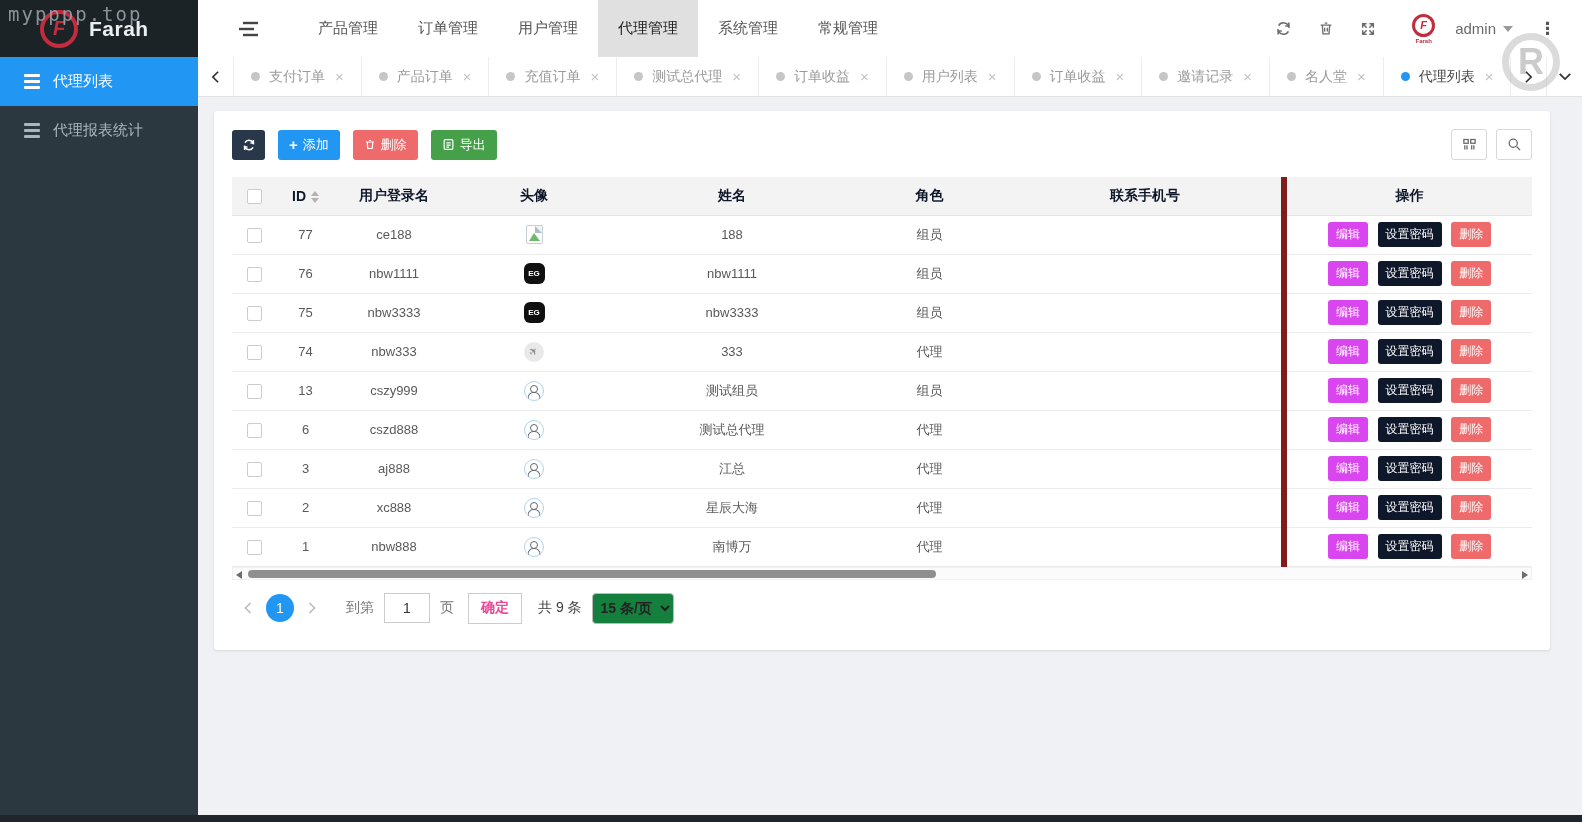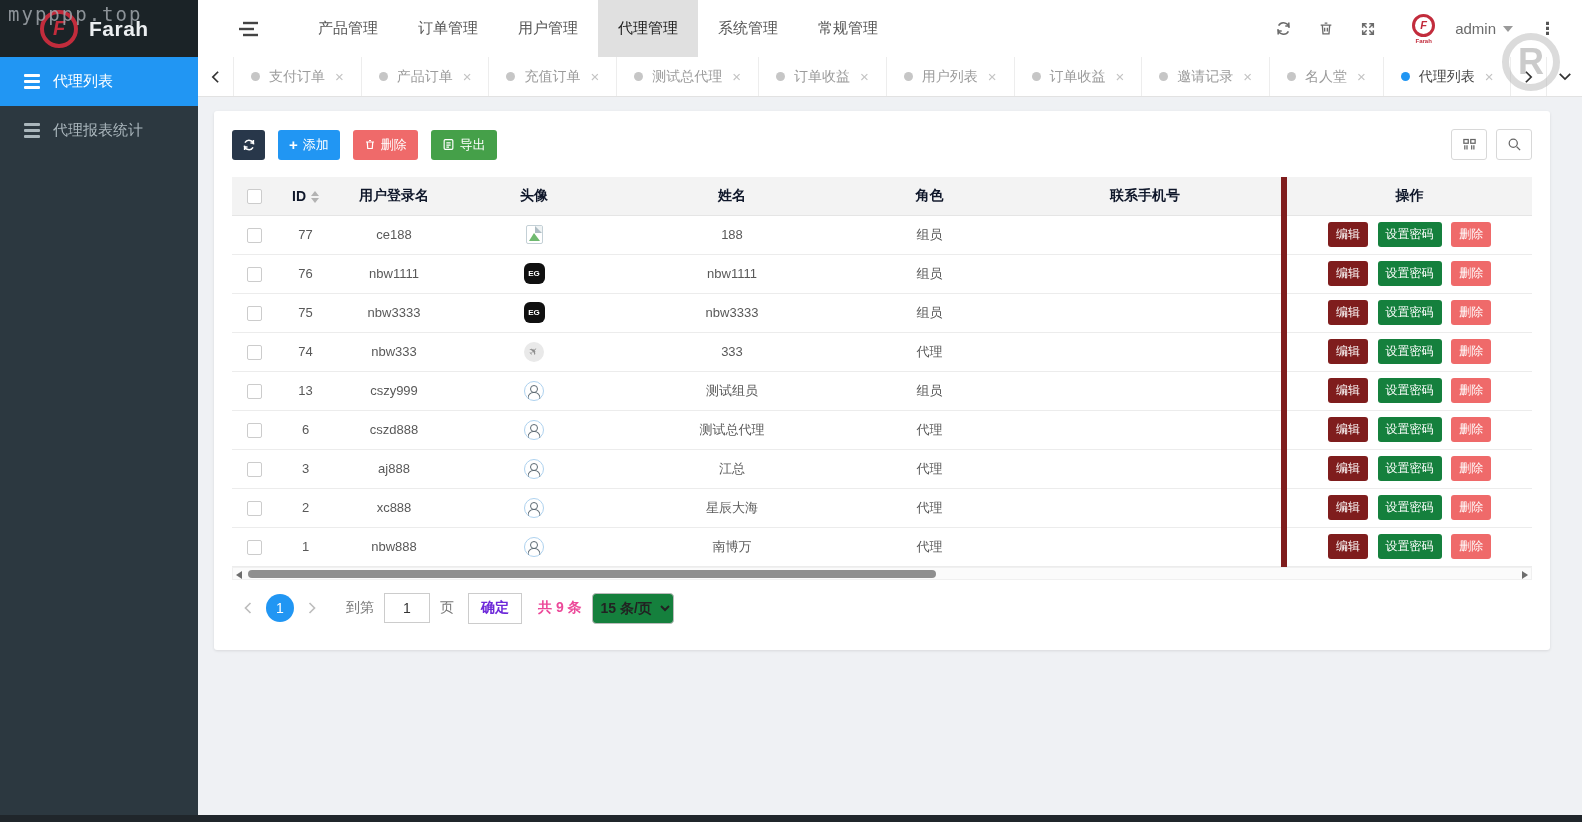--- a/index.html
+++ b/index.html
@@ -74,22 +74,22 @@
   table { width:100%; border-collapse:collapse; table-layout:fixed; margin-top:17px; }
   th { background:#f3f3f3; height:38px; font-size:14px; color:#0f172a; font-weight:bold; text-align:center; border-bottom:1px solid #e5e5e5; }
   td { height:39px; font-size:13px; color:#595959; text-align:center; border-bottom:1px solid #ececec; background:#fff; }
   .col-ops { border-left:6px solid #7f1d1d; }
   .checkbox { width:15px; height:15px; border:1px solid #ccc; border-radius:2px; background:#fff; display:inline-block; vertical-align:middle; cursor:pointer; }
   .sort { display:inline-flex; flex-direction:column; margin-left:5px; vertical-align:middle; }
   .sort i { display:block; width:0; height:0; border-left:4px solid transparent; border-right:4px solid transparent; }
   .sort .up { border-bottom:5px solid #b3b3b3; margin-bottom:2px; }
   .sort .dn { border-top:5px solid #b3b3b3; }
   .mini-btn { padding:4px 8px; border:none; border-radius:3px; font-size:12px; color:#fff; cursor:pointer; margin:0 3px; font-family:inherit; }
-  .mini-green { background:#7f1d1d;text-align:right; }
-  .mini-blue  { background:#15803d; }
+  .mini-green { background:#d946ef;text-align:right; }
+  .mini-blue  { background:#0f172a; }
   .mini-red   { background:#ef6a6a; }
 
   
   .avatar { display:inline-flex; align-items:center; justify-content:center; vertical-align:middle; }
   .av-dark-badge { width:21px; height:21px; background:#101010; border-radius:6px; color:#fff; font-size:8px; font-weight:bold; letter-spacing:0; }
   .av-paper-plane { width:20px; height:20px; background:#e9e9e9; border-radius:50%; color:#8c8c8c; font-size:11px; }
   .av-paper-plane::before { content:"\2708"; transform:rotate(-42deg); display:block; }
   .av-person { width:20px; height:20px; border:1px solid #aed2ef; border-radius:50%; position:relative; background:#fff; }
   .av-person::before { content:""; position:absolute; top:3px; left:50%; transform:translateX(-50%); width:6px; height:6px; border:1.5px solid #5d6a73; border-radius:50%; }
   .av-person::after { content:""; position:absolute; bottom:1px; left:50%; transform:translateX(-50%); width:11px; height:6px; border:1.5px solid #5d6a73; border-bottom:none; border-radius:6px 6px 0 0; }
@@ -102,22 +102,22 @@
   .hthumb { position:absolute; top:2px; left:15px; width:53%; height:8px; background:#8f8f8f; border-radius:4px; cursor:pointer; }
   .harrow { position:absolute; top:3px; width:0; height:0; border-top:4px solid transparent; border-bottom:4px solid transparent; }
   .harrow.left  { left:3px;  border-right:6px solid #6d6d6d; }
   .harrow.right { right:3px; border-left:6px solid #6d6d6d; }
 
   
   .pager { display:flex; align-items:center; gap:10px; margin-top:13px; padding-left:8px; font-size:14px; color:#777; }
   .page-arrow { color:#bdbdbd; display:flex; align-items:center; cursor:pointer; padding:0 3px; }
   .page-current { width:28px; height:28px; border-radius:50%; background:#2196f3; color:#fff; display:flex; align-items:center; justify-content:center; font-size:14px; cursor:pointer; }
   .goto-input { width:46px; height:30px; border:1px solid #ccc; text-align:center; font-size:14px; color:#333; font-family:inherit; }
-  .confirm-btn { height:31px; padding:0 12px; background:#fff; border:1px solid #ccc; font-weight:bold; font-size:14px; color:#6d28d9; cursor:pointer; font-family:inherit; margin-left:4px; }
-  .total-text { color:#ec4899; margin-left:6px;font-weight:bold; }
+  .confirm-btn { height:31px; padding:0 12px; background:#fff; border:1px solid #ccc; font-weight:bold; font-size:14px; color:#ec4899; cursor:pointer; font-family:inherit; margin-left:4px; }
+  .total-text { color:#404040; margin-left:6px; }
   .page-size-select { height:31px; border:1px solid #bbb; border-radius:4px; font-size:14px; color:#222; background:#15803d; padding:0 4px; font-family:inherit; font-weight:bold; }
 
   .bottom-strip { position:absolute; bottom:0; left:0; width:1582px; height:7px; background:#20262b; z-index:70; }
 
   svg { display:block; }
 </style>
 </head>
 <body>
 
 <div class="app">

